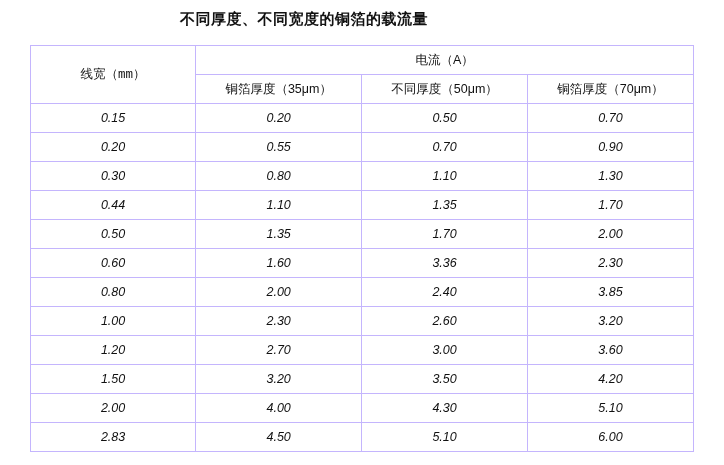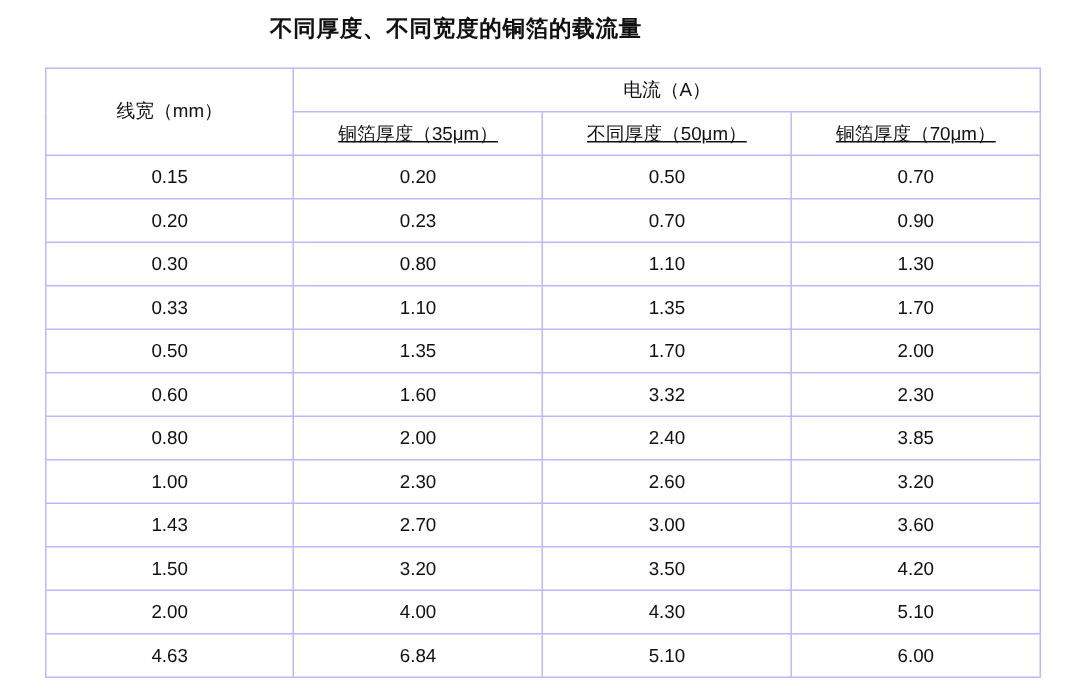--- a/index.html
+++ b/index.html
@@ -79,28 +79,29 @@
     height: 28px;
     background: transparent;
   }
 
   table.grid th.head-cell {
     font-size: 12.5px;
   }
 
   th.col-width {
     width: 166px;
+    font-family: Liberation Mono, monospace;
   }
   th.sub-col {
     width: 166px;
-    text-decoration: underline;
   }
 
   td.data-cell {
     height: 27.5px;
+    font-style: italic;
   }
 
   .nowrap { white-space: nowrap; }
 </style>
 </head>
 <body>
 
 <div class="page">
 
   <div class="title">不同厚度、不同宽度的铜箔的载流量</div>
@@ -121,81 +122,81 @@
       </thead>
       <tbody>
         <tr>
           <td class="data-cell">0.15</td>
           <td class="data-cell">0.20</td>
           <td class="data-cell">0.50</td>
           <td class="data-cell">0.70</td>
         </tr>
         <tr>
           <td class="data-cell">0.20</td>
-          <td class="data-cell">0.23</td>
+          <td class="data-cell">0.55</td>
           <td class="data-cell">0.70</td>
           <td class="data-cell">0.90</td>
         </tr>
         <tr>
           <td class="data-cell">0.30</td>
           <td class="data-cell">0.80</td>
           <td class="data-cell">1.10</td>
           <td class="data-cell">1.30</td>
         </tr>
         <tr>
-          <td class="data-cell">0.33</td>
+          <td class="data-cell">0.44</td>
           <td class="data-cell">1.10</td>
           <td class="data-cell">1.35</td>
           <td class="data-cell">1.70</td>
         </tr>
         <tr>
           <td class="data-cell">0.50</td>
           <td class="data-cell">1.35</td>
           <td class="data-cell">1.70</td>
           <td class="data-cell">2.00</td>
         </tr>
         <tr>
           <td class="data-cell">0.60</td>
           <td class="data-cell">1.60</td>
-          <td class="data-cell">3.32</td>
+          <td class="data-cell">3.36</td>
           <td class="data-cell">2.30</td>
         </tr>
         <tr>
           <td class="data-cell">0.80</td>
           <td class="data-cell">2.00</td>
           <td class="data-cell">2.40</td>
           <td class="data-cell">3.85</td>
         </tr>
         <tr>
           <td class="data-cell">1.00</td>
           <td class="data-cell">2.30</td>
           <td class="data-cell">2.60</td>
           <td class="data-cell">3.20</td>
         </tr>
         <tr>
-          <td class="data-cell">1.43</td>
+          <td class="data-cell">1.20</td>
           <td class="data-cell">2.70</td>
           <td class="data-cell">3.00</td>
           <td class="data-cell">3.60</td>
         </tr>
         <tr>
           <td class="data-cell">1.50</td>
           <td class="data-cell">3.20</td>
           <td class="data-cell">3.50</td>
           <td class="data-cell">4.20</td>
         </tr>
         <tr>
           <td class="data-cell">2.00</td>
           <td class="data-cell">4.00</td>
           <td class="data-cell">4.30</td>
           <td class="data-cell">5.10</td>
         </tr>
         <tr>
-          <td class="data-cell">4.63</td>
-          <td class="data-cell">6.84</td>
+          <td class="data-cell">2.83</td>
+          <td class="data-cell">4.50</td>
           <td class="data-cell">5.10</td>
           <td class="data-cell">6.00</td>
         </tr>
       </tbody>
     </table>
   </div>
 
 </div>
 
 </body></html>

